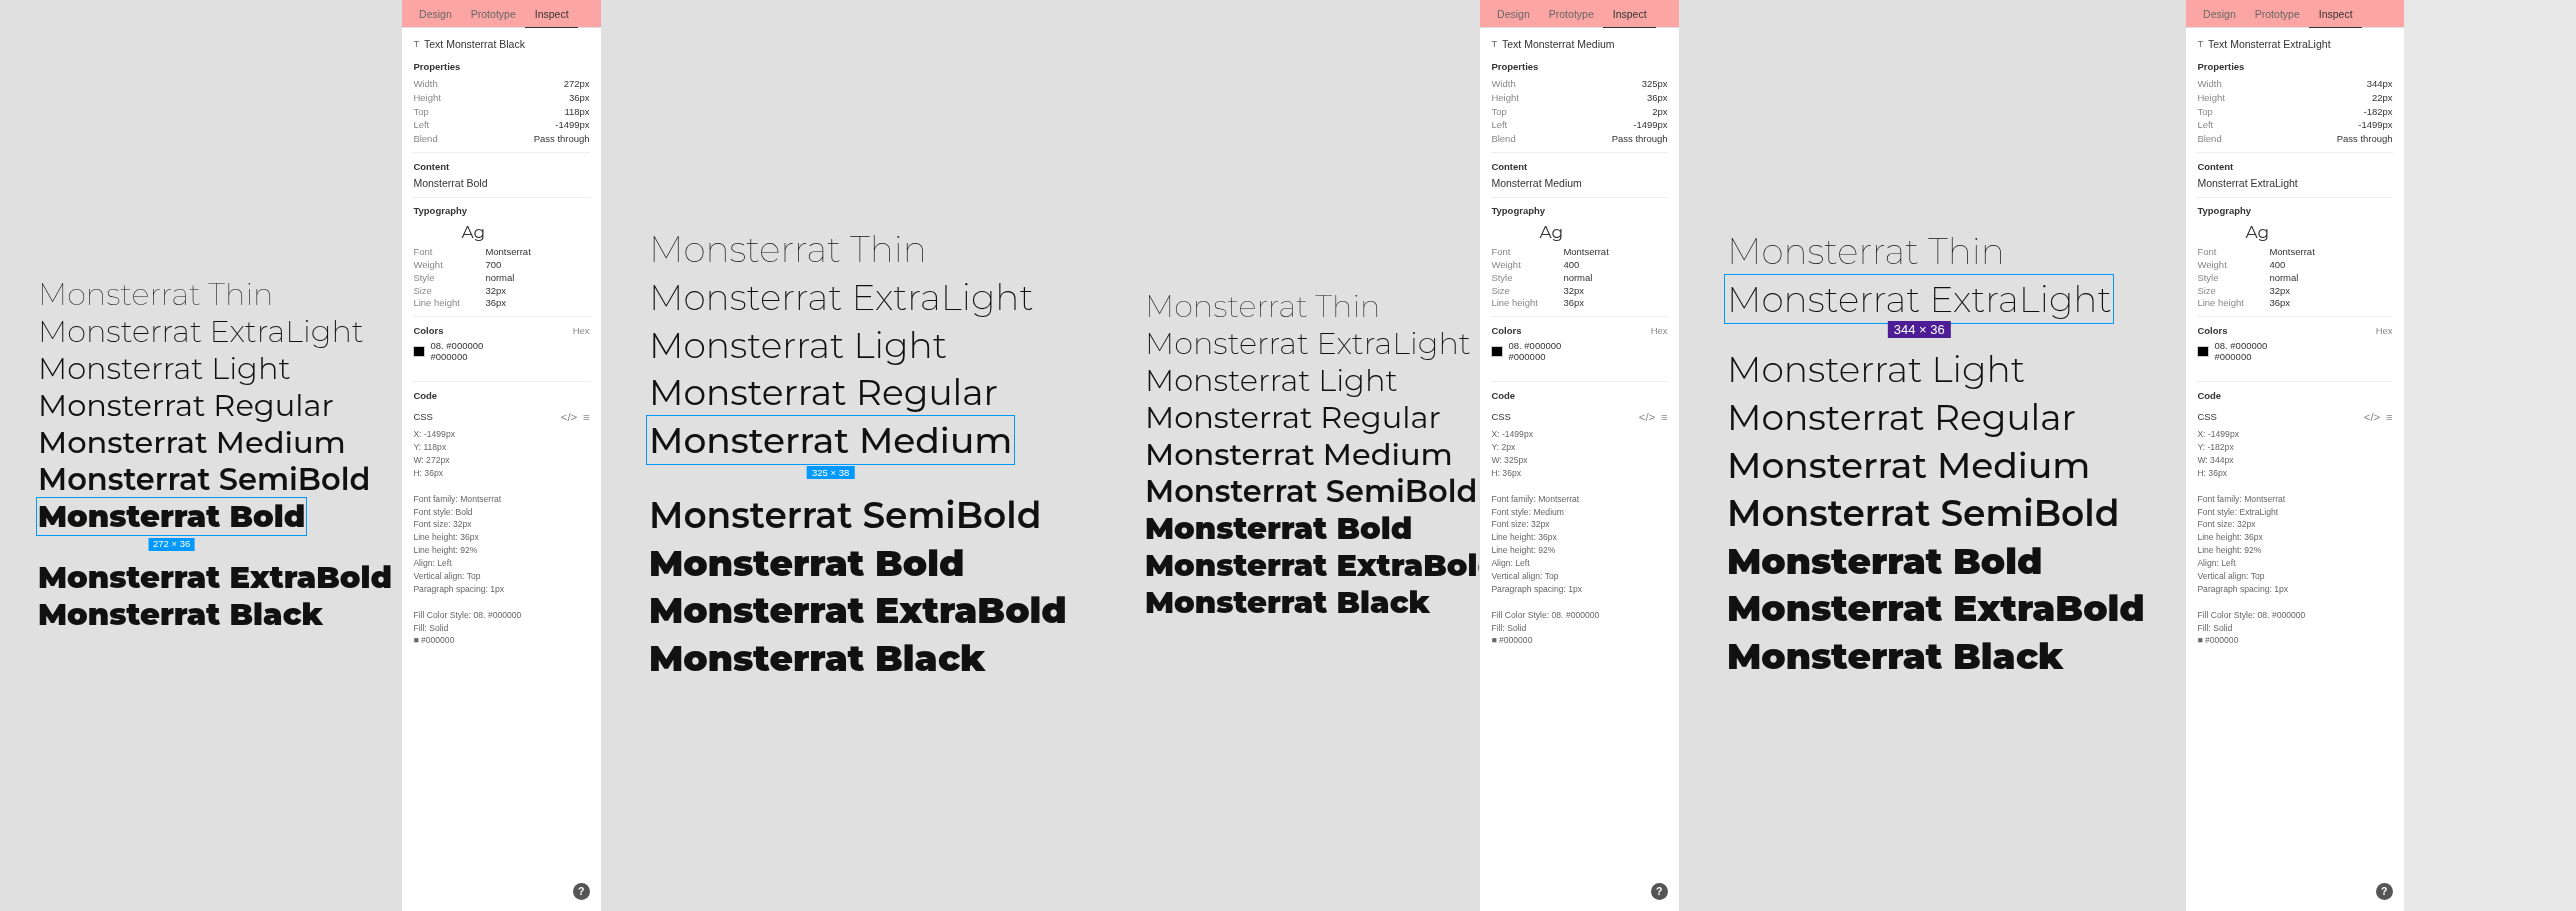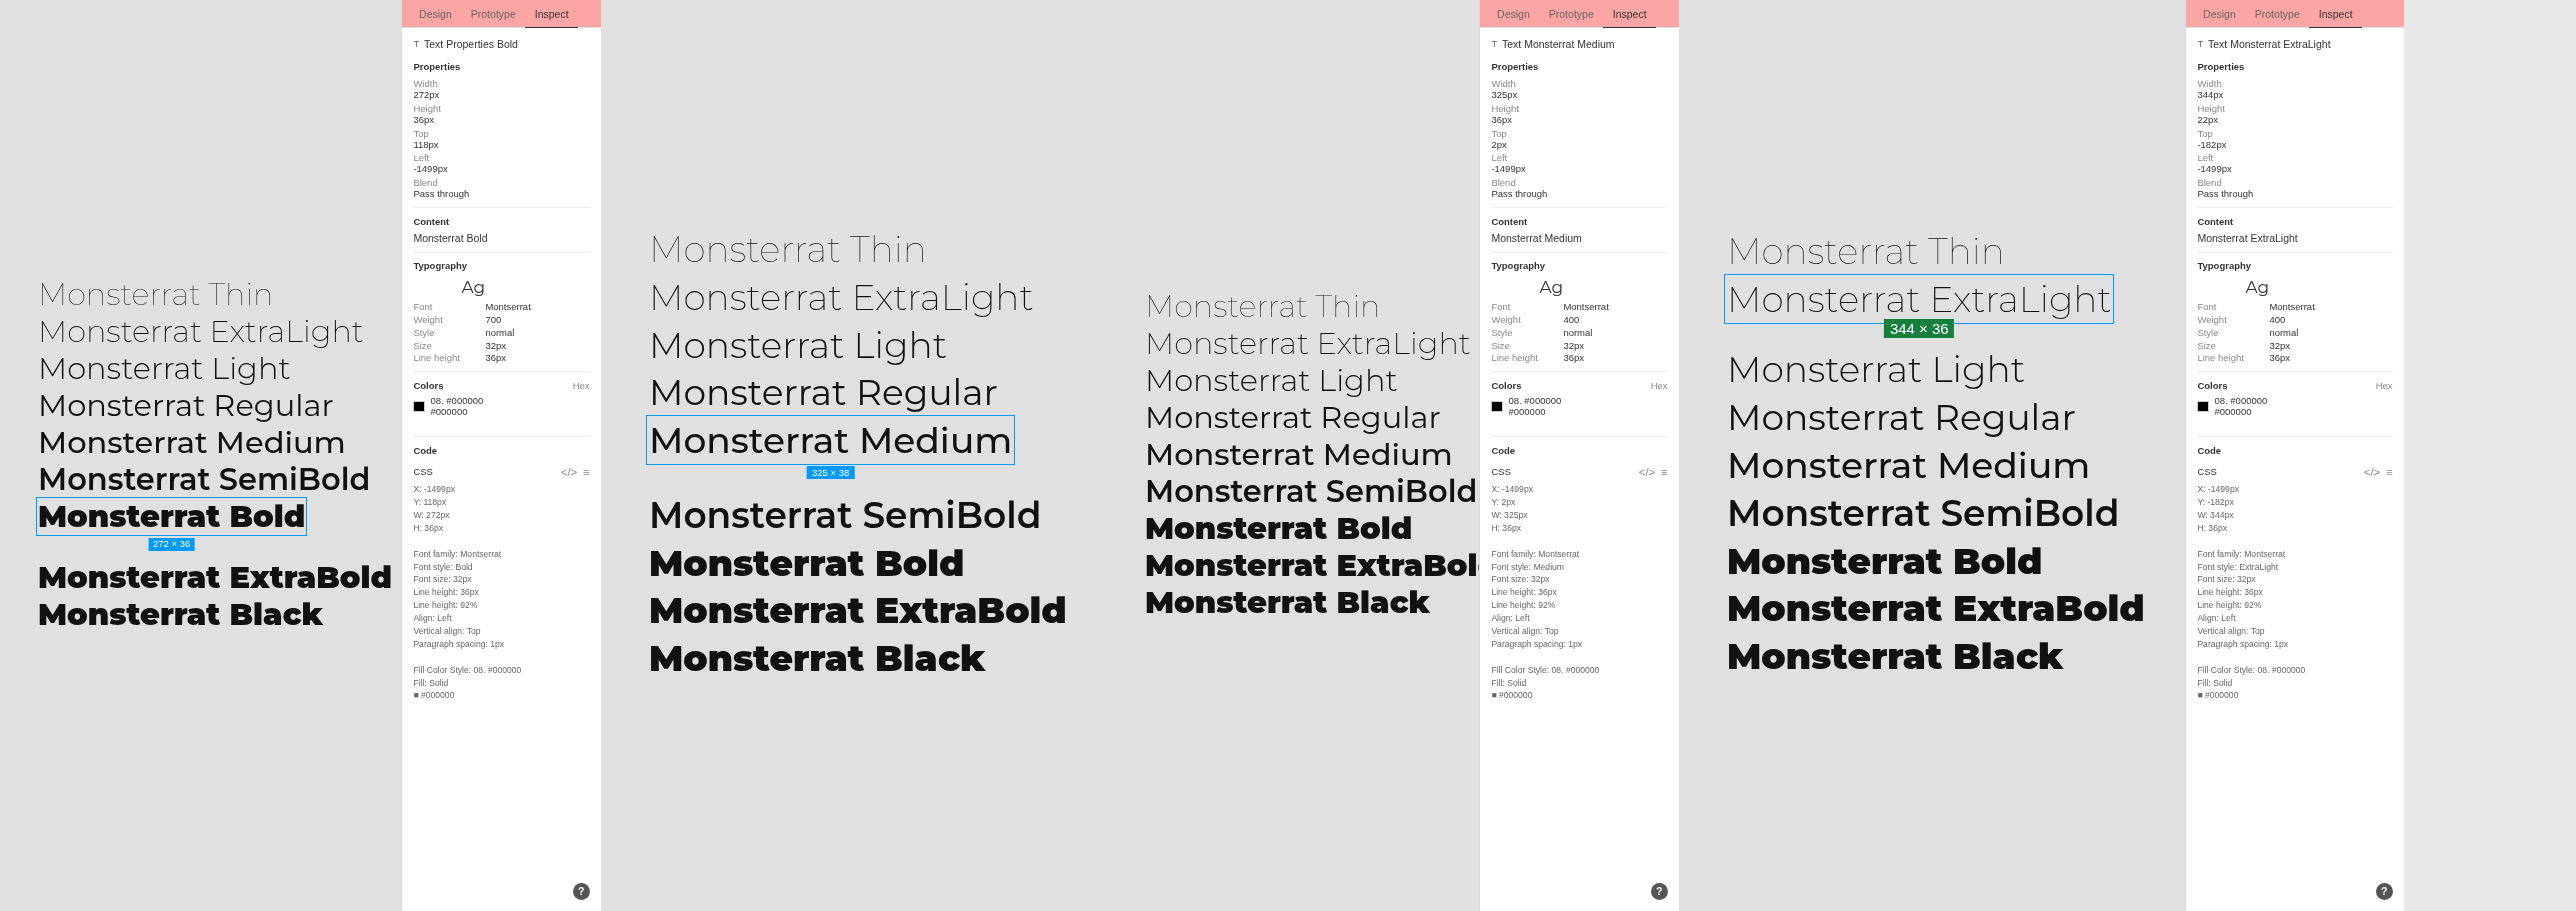--- a/index.html
+++ b/index.html
@@ -131,21 +131,20 @@
       color: #333;
       margin-bottom: 5.7px;
       text-transform: none;
     }
 
     .prop-row {
       display: flex;
       justify-content: space-between;
       margin-bottom: 2.9px;
       font-size: 9.5px;
-      flex-direction: column;
     }
     .prop-label {
       color: #888;
     }
     .prop-value {
       color: #333;
       font-weight: 400;
     }
 
     .section-divider {
@@ -308,21 +307,21 @@
 
   <div class="inspect-panel" style="position:relative;">
     <div class="inspect-tabs">
       <div class="inspect-tab">Design</div>
       <div class="inspect-tab">Prototype</div>
       <div class="inspect-tab active">Inspect</div>
     </div>
     <div class="inspect-content">
       <div class="element-header">
         <span class="element-icon">T</span>
-        <span>Text Properties Bold</span>
+        <span>Text Monsterrat Black</span>
       </div>
 
       <div class="section-title">Properties</div>
       <div class="prop-row">
         <span class="prop-label">Width</span>
         <span class="prop-value">272px</span>
       </div>
       <div class="prop-row">
         <span class="prop-label">Height</span>
         <span class="prop-value">36px</span>
@@ -567,21 +566,21 @@
   </div>
 </div>
 
 <div class="panel">
   <div class="canvas-large" style="width:506px;">
     <div class="type-item-large large-thin">Monsterrat Thin</div>
     <div class="type-item-large large-extralight" style="display:inline-block;position:relative;margin-bottom:21px;">
       <span style="display:inline-block;position:relative;">
         Monsterrat ExtraLight
         <div style="border:1.9px solid #0099ff;position:absolute;top:-2.9px;left:-2.9px;right:-2.9px;bottom:-2.9px;pointer-events:none;"></div>
-        <div style="position:absolute;bottom:-17px;left:50%;transform:translateX(-50%);background:#15803d;color:white;font-size:15px;padding:1px 5.7px;white-space:nowrap;font-family:Arial;">344 × 36</div>
+        <div style="position:absolute;bottom:-17px;left:50%;transform:translateX(-50%);background:#4c1d95;color:white;font-size:13px;padding:1px 5.7px;white-space:nowrap;font-family:Arial;">344 × 36</div>
       </span>
     </div>
     <div class="type-item-large large-light" style="margin-top:5.7px;">Monsterrat Light</div>
     <div class="type-item-large large-regular">Monsterrat Regular</div>
     <div class="type-item-large large-medium">Monsterrat Medium</div>
     <div class="type-item-large large-semibold">Monsterrat SemiBold</div>
     <div class="type-item-large large-bold"><strong>Monsterrat Bold</strong></div>
     <div class="type-item-large large-extrabold"><strong>Monsterrat ExtraBold</strong></div>
     <div class="type-item-large large-black"><strong>Monsterrat Black</strong></div>
   </div>

